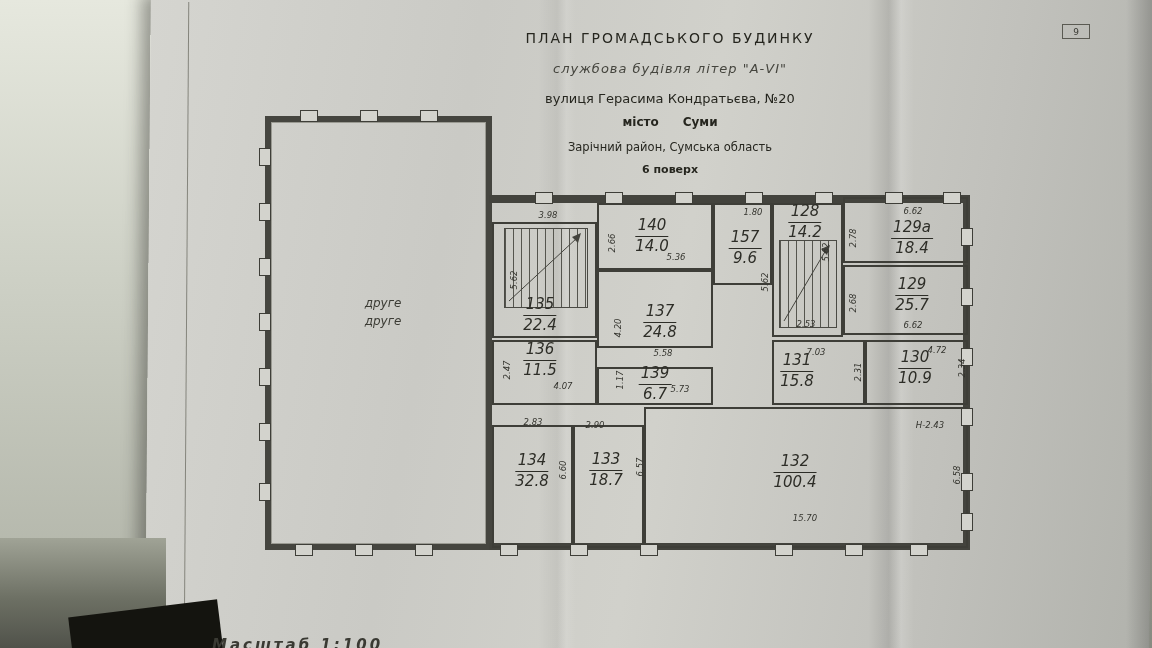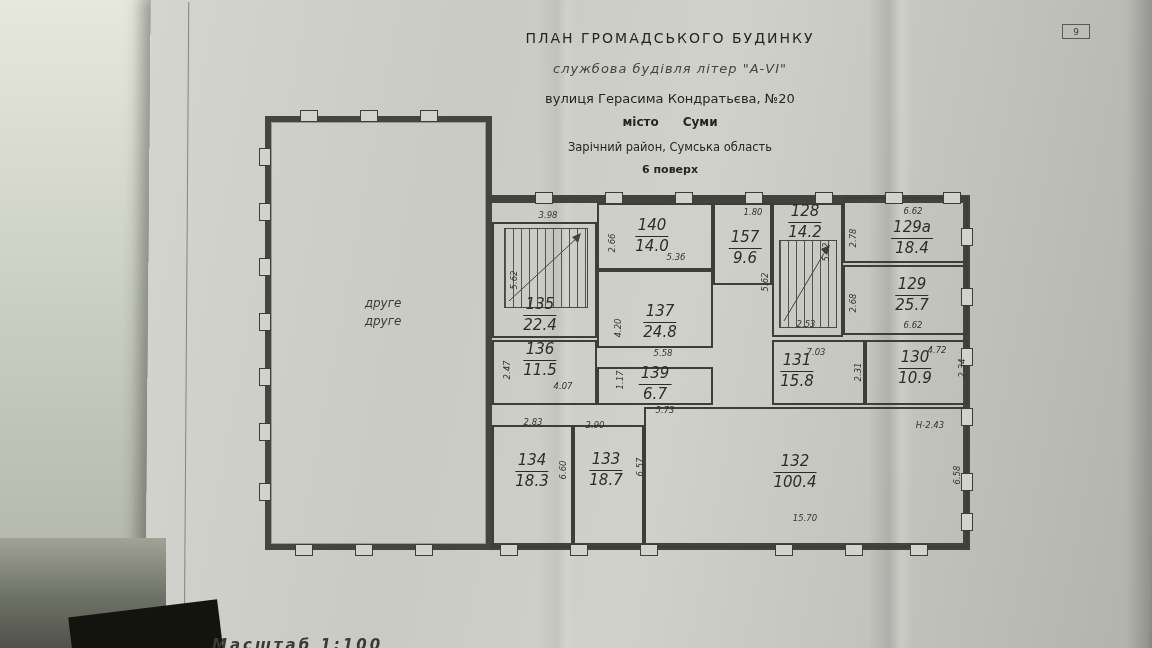--- a/index.html
+++ b/index.html
@@ -146,21 +146,21 @@
         <span class="rarea">15.8</span>
       </div>
       <div class="room" style="left: 610px; top: 242px; width: 103px; height: 65px;"></div>
       <div class="room-label" style="left: 660px; top: 270px;">
         <span class="rnum">130</span>
         <span class="rarea">10.9</span>
       </div>
       <div class="room" style="left: 237px; top: 327px; width: 81px; height: 123px;"></div>
       <div class="room-label" style="left: 277px; top: 373px;">
         <span class="rnum">134</span>
-        <span class="rarea">18.3</span>
+        <span class="rarea">32.8</span>
       </div>
       <div class="room" style="left: 318px; top: 327px; width: 71px; height: 123px;"></div>
       <div class="room-label" style="left: 351px; top: 372px;">
         <span class="rnum">133</span>
         <span class="rarea">18.7</span>
       </div>
       <div class="room" style="left: 389px; top: 309px; width: 324px; height: 141px;"></div>
       <div class="room-label" style="left: 540px; top: 374px;">
         <span class="rnum">132</span>
         <span class="rarea">100.4</span>
@@ -221,21 +221,21 @@
       <div class="dim" style="left: 551px; top: 226px;">2.53</div>
       <div class="dim v" style="left: 598px; top: 205px;">2.68</div>
       <div class="dim" style="left: 658px; top: 227px;">6.62</div>
       <div class="dim v" style="left: 363px; top: 230px;">4.20</div>
       <div class="dim" style="left: 408px; top: 255px;">5.58</div>
       <div class="dim" style="left: 561px; top: 254px;">7.03</div>
       <div class="dim" style="left: 682px; top: 252px;">4.72</div>
       <div class="dim v" style="left: 252px; top: 272px;">2.47</div>
       <div class="dim" style="left: 308px; top: 288px;">4.07</div>
       <div class="dim v" style="left: 365px; top: 282px;">1.17</div>
-      <div class="dim" style="left: 410px; top: 291px; margin-top: 21px;">5.73</div>
+      <div class="dim" style="left: 425px; top: 291px;">5.73</div>
       <div class="dim v" style="left: 603px; top: 274px;">2.31</div>
       <div class="dim v" style="left: 707px; top: 270px;">2.34</div>
       <div class="dim" style="left: 278px; top: 324px;">2.83</div>
       <div class="dim" style="left: 340px; top: 327px;">2.90</div>
       <div class="dim v" style="left: 308px; top: 372px;">6.60</div>
       <div class="dim v" style="left: 385px; top: 369px;">6.57</div>
       <div class="dim" style="left: 550px; top: 420px;">15.70</div>
       <div class="dim v" style="left: 702px; top: 377px;">6.58</div>
       <div class="dim" style="left: 675px; top: 327px;">Н-2.43</div>
     </div>

